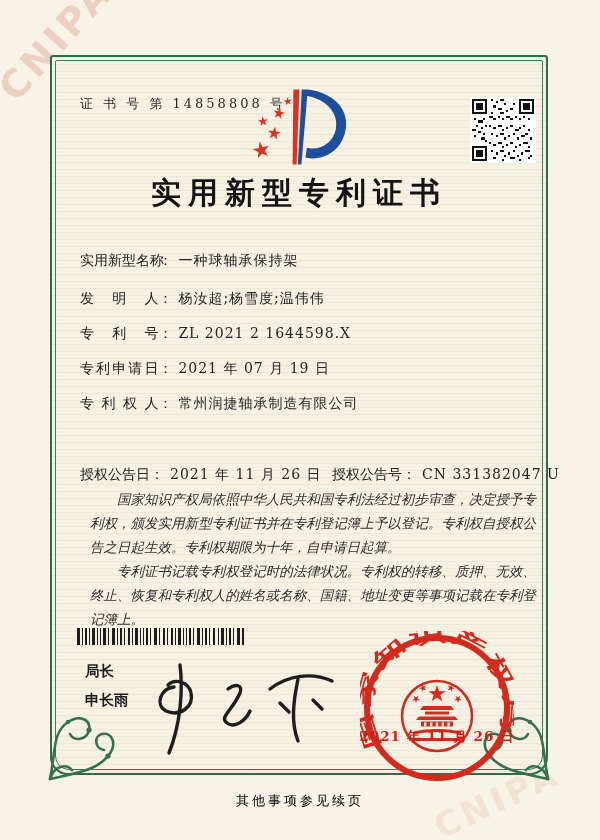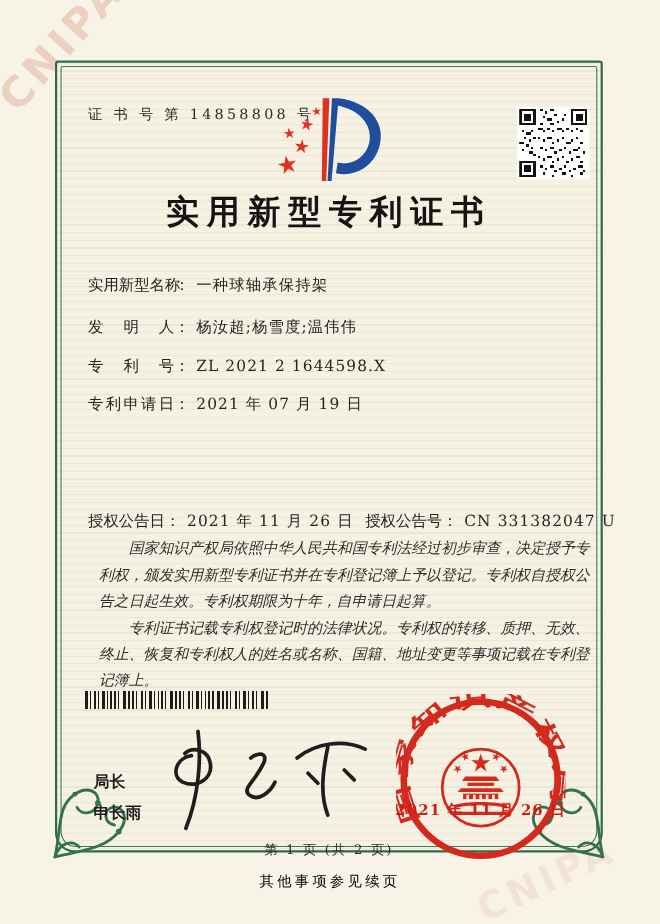--- a/index.html
+++ b/index.html
@@ -29,21 +29,21 @@
   .f-label{display:inline-block;width:5.6em;text-align:justify;text-align-last:justify;color:#222;}
   .f-colon{margin-right:6px;}
   .f-value{letter-spacing:1px;color:#252525;}
   .grant-pair2{position:absolute;left:252px;top:0;}
   
   .paras{position:absolute;left:28px;top:430px;width:446px;font-size:13.5px;line-height:24px;
       font-style:italic;text-align:justify;color:#2c2c2c;margin-left:10px;}
   .paras p{margin:0;text-indent:2em;}
   
   .barcode{position:absolute;left:25px;top:571px;width:168px;height:17px;}
-  .director{position:absolute;left:33px;top:640px;font-family:Liberation Serif, serif;
+  .director{position:absolute;left:33px;top:600px;font-family:Liberation Serif, serif;
       font-size:14.5px;font-weight:bold;line-height:29px;color:#1d1d1d;}
   .signature{position:absolute;left:88px;top:600px;width:210px;height:105px;}
   .seal{position:absolute;left:308px;top:574px;width:154px;height:154px;}
   .seal-date{position:absolute;left:300px;top:671px;width:170px;text-align:center;
       font-size:13.5px;font-weight:bold;letter-spacing:1px;color:#cf1f14;}
   .page-no{position:absolute;left:0;right:0;top:707px;text-align:center;font-size:12px;
       letter-spacing:2px;color:#2c2c2c;}
   .footer-note{position:absolute;left:0;right:0;top:792px;text-align:center;font-size:13px;
       letter-spacing:3px;color:#000000;}
 </style>
@@ -128,20 +128,23 @@
       <span class="f-label">实用新型名称</span><span class="f-colon">：</span><span class="f-value">一种球轴承保持架</span>
     </div>
     <div class="field-row" style="top:230px">
       <span class="f-label">发 明 人</span><span class="f-colon">：</span><span class="f-value">杨汝超;杨雪度;温伟伟</span>
     </div>
     <div class="field-row" style="top:265px">
       <span class="f-label">专 利 号</span><span class="f-colon">：</span><span class="f-value">ZL 2021 2 1644598.X</span>
     </div>
     <div class="field-row" style="top:300px">
       <span class="f-label">专利申请日</span><span class="f-colon">：</span><span class="f-value">2021 年 07 月 19 日</span>
+    </div>
+    <div class="field-row" style="top:335px">
+      <span class="f-label">专 利 权 人</span><span class="f-colon">：</span><span class="f-value">常州润捷轴承制造有限公司</span>
     </div>
     <div class="field-row" style="top:406px">
       <span>授权公告日</span><span class="f-colon">：</span><span class="f-value">2021 年 11 月 26 日</span>
       <span class="grant-pair2">
         <span>授权公告号</span><span class="f-colon">：</span><span class="f-value">CN 331382047 U</span>
       </span>
     </div>
 
     <div class="paras">
       <p>国家知识产权局依照中华人民共和国专利法经过初步审查，决定授予专利权，颁发实用新型专利证书并在专利登记簿上予以登记。专利权自授权公告之日起生效。专利权期限为十年，自申请日起算。</p>
@@ -194,17 +197,16 @@
         <rect x="-1.2" y="14.5" width="2.4" height="4" fill="#f6f1e2"></rect>
         <rect x="4.6" y="14.5" width="2.4" height="4" fill="#f6f1e2"></rect>
         <rect x="10.4" y="14.5" width="2.4" height="4" fill="#f6f1e2"></rect>
         <path d="M-24,24 C-14,20 14,20 24,24 L24,27 C14,23 -14,23 -24,27 Z"></path>
         <rect x="-28" y="30" width="56" height="3" rx="1.5"></rect>
       </g>
     </svg>
 
     <div class="seal-date">2021 年 11 月 26 日</div>
 
-    <div class="page-no">第 1 页 (共 2 页)</div>
   </div>
 
   <div class="footer-note">其他事项参见续页</div>
 </div>
 
 </body></html>

